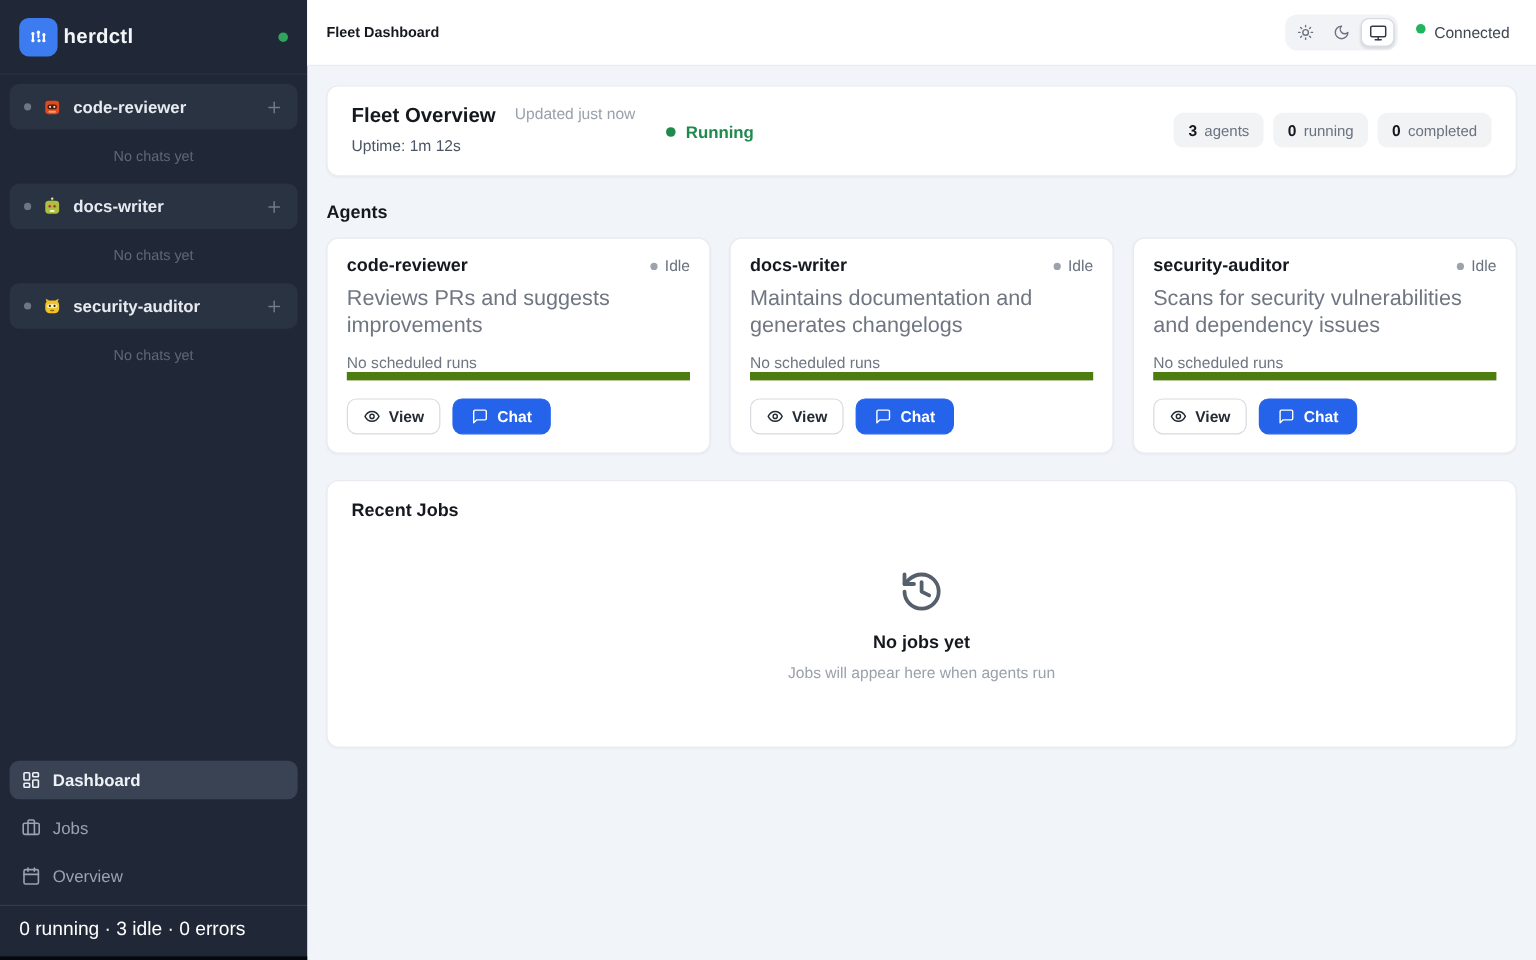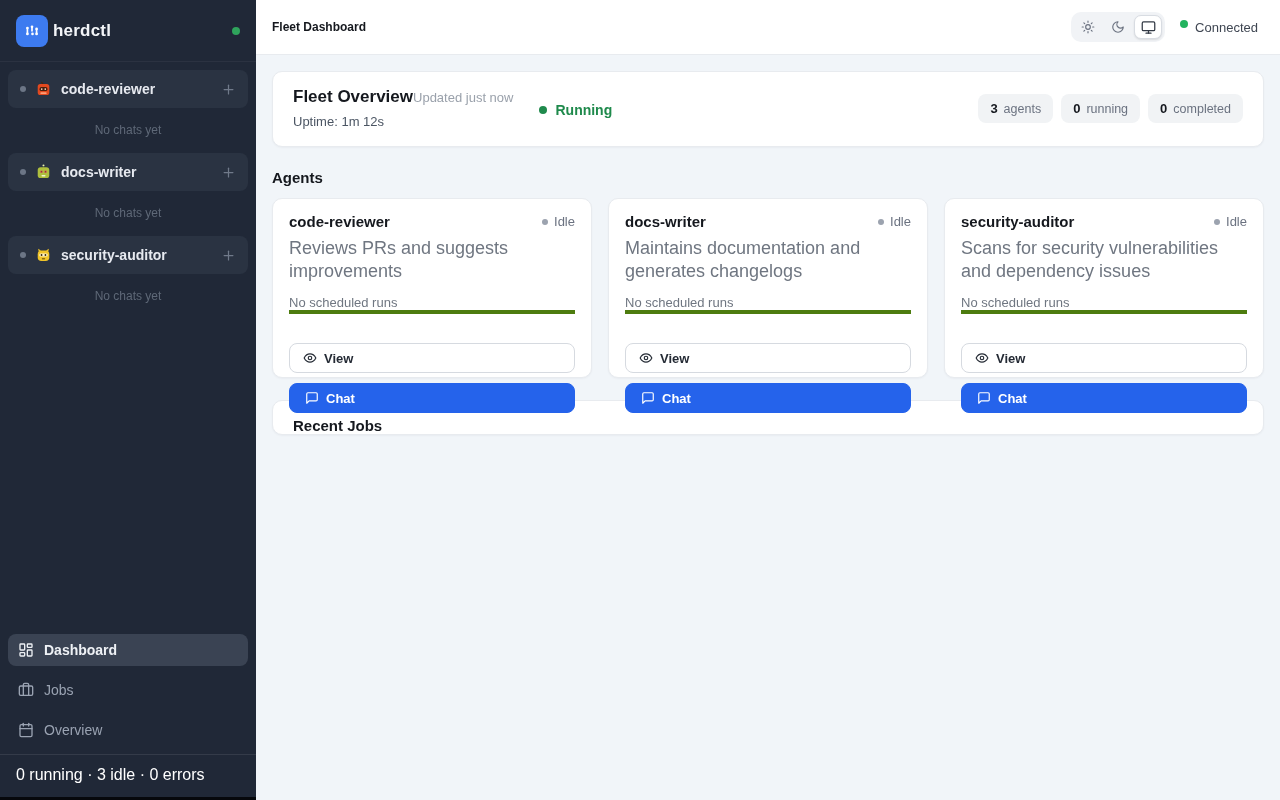--- a/index.html
+++ b/index.html
@@ -42,41 +42,41 @@
   .theme-btn { width:28px; height:24px; display:flex; align-items:center; justify-content:center; color:#6b7280; background:transparent; border:1px solid transparent; border-radius:7px; cursor:pointer; }
   .theme-btn.active { background:#fff; border-color:#d8dce2; color:#333a45; box-shadow:0 1px 2px rgba(0,0,0,.10); }
   .connected { display:flex; align-items:flex-start; gap:7px; font-size:13px; color:#3f4652; }
   .conn-dot { width:8px; height:8px; border-radius:50%; background:#22b35e; }
 
   .content { flex:1; padding:16px; overflow:hidden; }
 
   .card { background:#fff; border:1px solid #e8ebef; border-radius:10px; box-shadow:0 1px 2px rgba(16,24,40,.04); }
 
   .overview-card { padding:15px 20px 17px; display:flex; align-items:center; }
-  .ov-title-row { display:flex; align-items:center; }
+  .ov-title-row { display:flex; align-items:flex-start; gap:16px; }
   .ov-title { font-size:17px; font-weight:700; }
   .ov-updated { font-size:13px; color:#9aa1ab; }
   .ov-uptime { font-size:13px; color:#4b5563; margin-top:7px; }
   .running { display:flex; align-items:center; gap:8px; margin-left:26px; font-size:14px; font-weight:700; color:#1f8a4c; position:relative; top:2px; }
   .running-dot { width:8px; height:8px; border-radius:50%; background:#1f8a4c; }
   .badges { margin-left:auto; display:flex; gap:8px; }
   .badge { background:#f1f3f5; border-radius:8px; padding:7px 12px; display:flex; align-items:baseline; gap:6px; font-size:12.5px; color:#6b7280; }
   .badge b { font-size:13px; font-weight:700; color:#15181e; }
 
   .section-heading { font-size:15px; font-weight:700; margin:22px 0 12px; }
 
   .cards { display:grid; grid-template-columns:repeat(3,1fr); gap:16px; }
   .agent-card { height:180px; padding:14px 16px 16px; display:flex; flex-direction:column; }
   .card-head { display:flex; align-items:center; }
   .card-name { font-size:15px; font-weight:700; }
   .idle { margin-left:auto; display:flex; align-items:center; gap:6px; font-size:13px; color:#6b7280; }
   .idle-dot { width:6px; height:6px; border-radius:50%; background:#9ca3af; }
   .card-desc { font-size:18px; color:#6f7681; margin-top:7px; line-height:1.25; }
   .card-sched { font-size:13px; color:#6f7681; margin-top:13px; }
-  .card-footer { margin-top:auto; border-top:4px solid #4d7c0f; padding-top:29px; display:flex; gap:10px;flex-direction:column; }
+  .card-footer { margin-top:auto; border-top:7px solid #4d7c0f; padding-top:15px; display:flex; gap:10px; }
   .btn { display:inline-flex; align-items:center; gap:7px; height:30px; border-radius:8px; font-size:13px; font-weight:600; font-family:inherit; cursor:pointer; }
   .btn-view { padding:0 13px; background:#fff; border:1px solid #d6dae0; color:#252b35; }
   .btn-chat { padding:0 15px; background:#2563eb; border:1px solid #2563eb; color:#fff; }
 
   .jobs-card { margin-top:22px; padding:16px 20px 0; }
   .jobs-heading { font-size:15px; font-weight:700; }
   .jobs-empty { display:flex; flex-direction:column; align-items:center; padding:40px 0 54px; }
   .history-icon { color:#565f6c; }
   .empty-title { font-size:15px; font-weight:700; margin-top:15px; }
   .empty-sub { font-size:13px; color:#9aa1ab; margin-top:9px; }
@@ -343,16 +343,25 @@
                 <path d="M21 15a2 2 0 0 1-2 2H7l-4 4V5a2 2 0 0 1 2-2h14a2 2 0 0 1 2 2z"></path>
               </svg>
             <span>Chat</span>
           </button>
         </div>
       </section>
     </div>
 
     <section class="card jobs-card">
       <h2 class="jobs-heading">Recent Jobs</h2>
+      <div class="jobs-empty">
+        <svg class="history-icon" width="38" height="38" viewBox="0 0 24 24" fill="none" stroke="currentColor" stroke-width="2" stroke-linecap="round" stroke-linejoin="round">
+          <path d="M3 12a9 9 0 1 0 9-9 9.75 9.75 0 0 0-6.74 2.74L3 8"></path>
+            <path d="M3 3v5h5"></path>
+            <path d="M12 7v5l4 2"></path>
+        </svg>
+        <div class="empty-title">No jobs yet</div>
+        <div class="empty-sub">Jobs will appear here when agents run</div>
+      </div>
     </section>
 
   </main>
 </div>
 
 </body></html>

